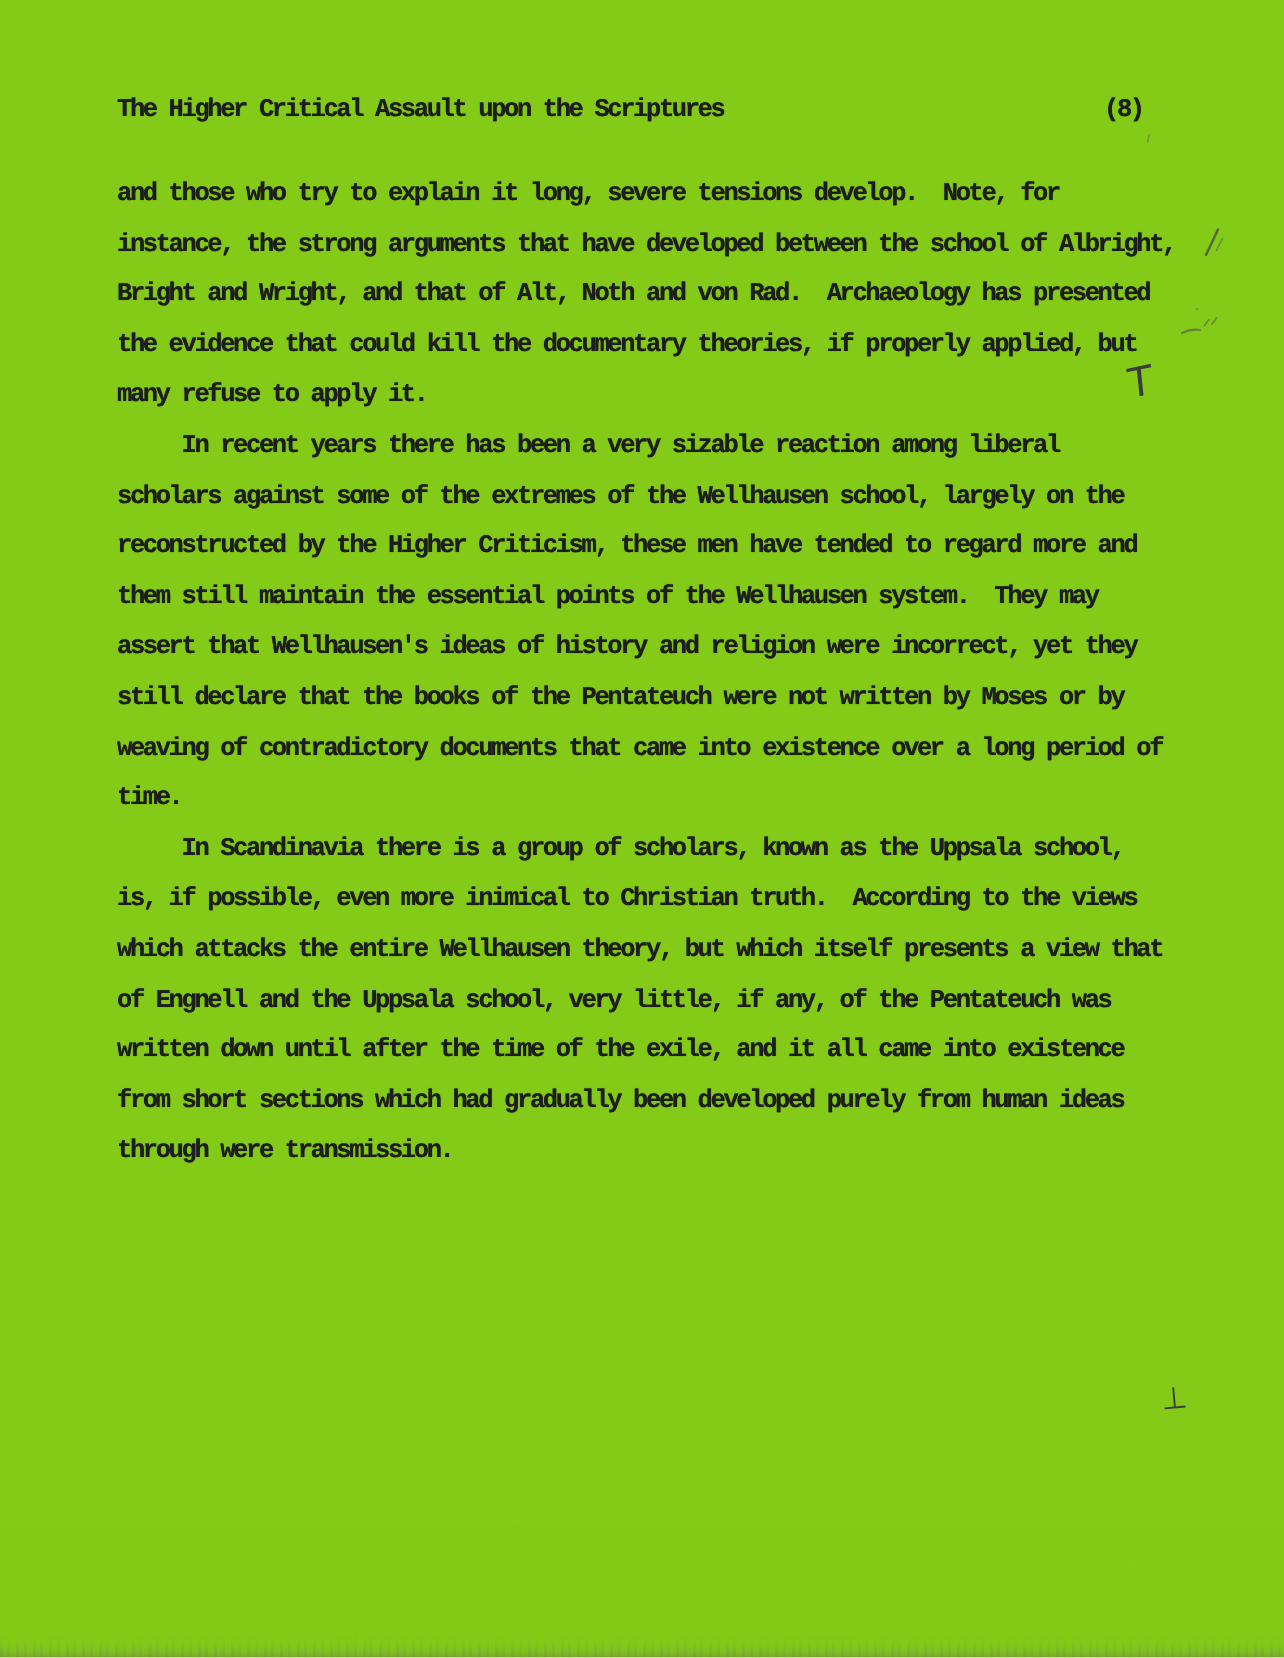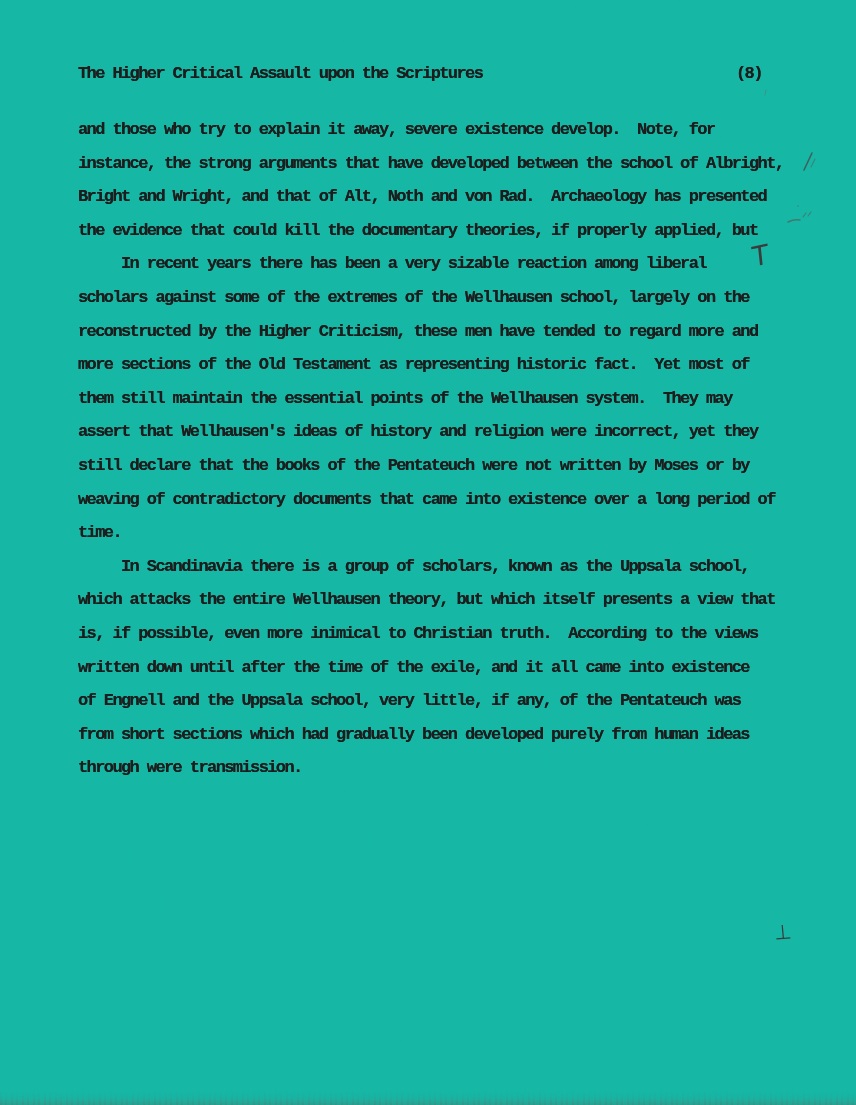--- a/index.html
+++ b/index.html
@@ -7,21 +7,21 @@
     padding: 0;
     width: 856px;
     height: 1105px;
     overflow: hidden;
     background: #ffffff;
   }
   .page {
     position: relative;
     width: 856px;
     height: 1105px;
-    background: #14b8a6;
+    background: #84cc16;
     font-family: "Liberation Mono", "DejaVu Sans Mono", monospace;
     color: #1b1b1b;
   }
   .typed {
     font-family: "Liberation Mono", "DejaVu Sans Mono", monospace;
     font-weight: bold;
     font-size: 17px;
     letter-spacing: -1.6px;
     color: #1b1b1b;
     text-shadow: 0 0 0.5px rgba(25,25,25,0.85);
@@ -104,38 +104,38 @@
 <body>
 
 <div class="page">
 
   <div class="header-row">
     <div class="typed doc-title">The Higher Critical Assault upon the Scriptures</div>
     <div class="typed page-number">(8)</div>
   </div>
 
   <div class="body-text">
-    <div class="typed line">and those who try to explain it away, severe existence develop.  Note, for</div>
+    <div class="typed line">and those who try to explain it long, severe tensions develop.  Note, for</div>
     <div class="typed line">instance, the strong arguments that have developed between the school of Albright,</div>
     <div class="typed line">Bright and Wright, and that of Alt, Noth and von Rad.  Archaeology has presented</div>
     <div class="typed line">the evidence that could kill the documentary theories, if properly applied, but</div>
+    <div class="typed line">many refuse to apply it.</div>
     <div class="typed line">     In recent years there has been a very sizable reaction among liberal</div>
     <div class="typed line">scholars against some of the extremes of the Wellhausen school, largely on the</div>
     <div class="typed line">reconstructed by the Higher Criticism, these men have tended to regard more and</div>
-    <div class="typed line">more sections of the Old Testament as representing historic fact.  Yet most of</div>
     <div class="typed line">them still maintain the essential points of the Wellhausen system.  They may</div>
     <div class="typed line">assert that Wellhausen's ideas of history and religion were incorrect, yet they</div>
     <div class="typed line">still declare that the books of the Pentateuch were not written by Moses or by</div>
     <div class="typed line">weaving of contradictory documents that came into existence over a long period of</div>
     <div class="typed line">time.</div>
     <div class="typed line">     In Scandinavia there is a group of scholars, known as the Uppsala school,</div>
+    <div class="typed line">is, if possible, even more inimical to Christian truth.  According to the views</div>
     <div class="typed line">which attacks the entire Wellhausen theory, but which itself presents a view that</div>
-    <div class="typed line">is, if possible, even more inimical to Christian truth.  According to the views</div>
+    <div class="typed line">of Engnell and the Uppsala school, very little, if any, of the Pentateuch was</div>
     <div class="typed line">written down until after the time of the exile, and it all came into existence</div>
-    <div class="typed line">of Engnell and the Uppsala school, very little, if any, of the Pentateuch was</div>
     <div class="typed line">from short sections which had gradually been developed purely from human ideas</div>
     <div class="typed line">through were transmission.</div>
   </div>
 
   <svg class="pen-mark" style="left:800px; top:150px;" width="22" height="26" viewBox="0 0 22 26">
     <path d="M4 20 L12 3" stroke="#4a4a4a" stroke-width="1.6" fill="none" stroke-linecap="round" opacity="0.8"></path>
     <path d="M11 17 L15 9" stroke="#5a5a5a" stroke-width="1.1" fill="none" stroke-linecap="round" opacity="0.55"></path>
   </svg>
 
   <svg class="pen-mark" style="left:786px; top:200px;" width="30" height="28" viewBox="0 0 30 28">

